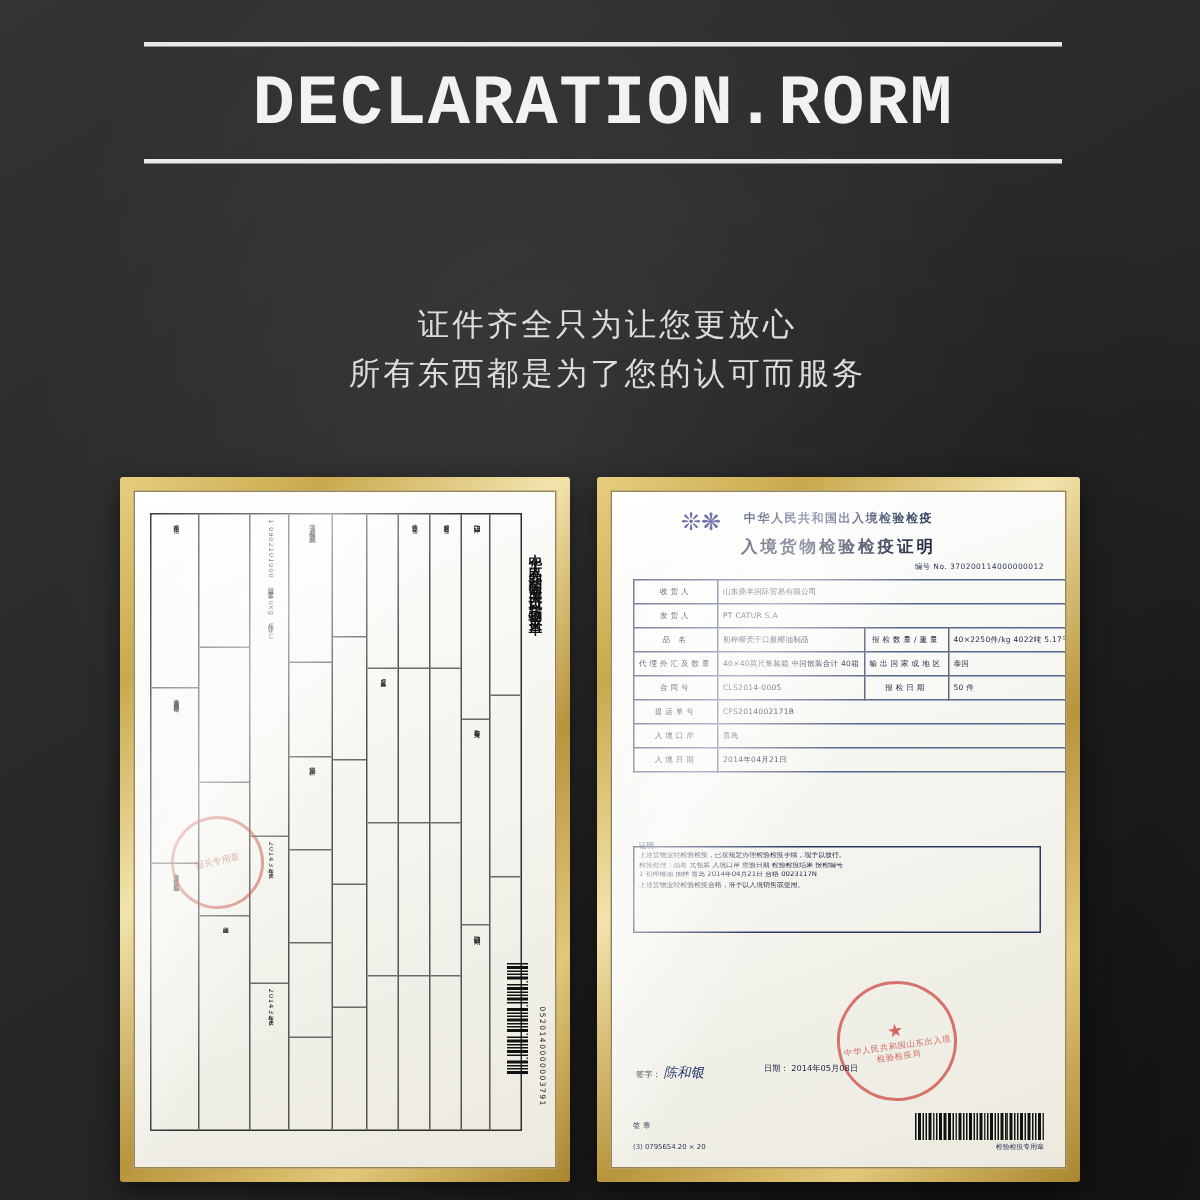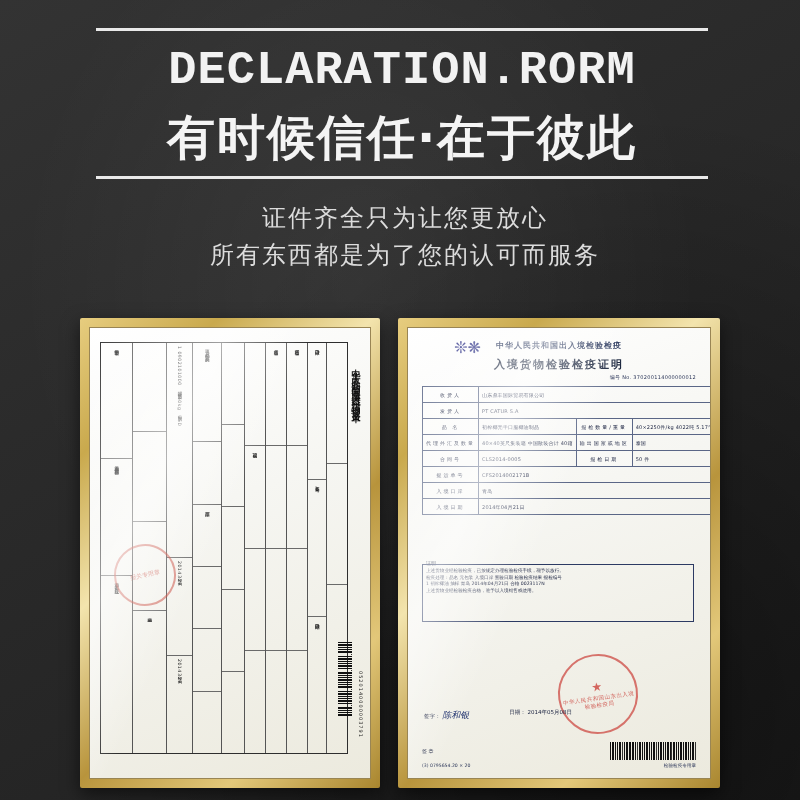--- a/index.html
+++ b/index.html
@@ -59,21 +59,21 @@
     font-weight: bold;
     font-size: 48px;
     letter-spacing: 2px;
     color: #f4f4f4;
     line-height: 1.3;
     margin: 2px 0 6px 0;
     white-space: nowrap;
   }
   .subline {
     font-family: "DejaVu Sans", sans-serif;
-    font-size: 24px;
+    font-size: 21px;
     color: #dcdcdc;
     letter-spacing: 2px;
     line-height: 1.55;
   }
   .sub-wrap {
     position: absolute;
     left: 60px;
     top: 200px;
     width: 690px;
     text-align: center;
@@ -385,21 +385,20 @@
 </style>
 </head>
 <body>
 
 <div class="poster">
   <div class="vignette"></div>
 
   <div class="headline-block">
     <div class="rule top"></div>
     <div class="title-en">DECLARATION.RORM</div>
-    <div class="title-cn">有时候信任·在于彼此</div>
     <div class="rule bottom"></div>
   </div>
 
   <div class="sub-wrap">
     <div class="subline">证件齐全只为让您更放心</div>
     <div class="subline">所有东西都是为了您的认可而服务</div>
   </div>
 
   <div class="frames">
 

